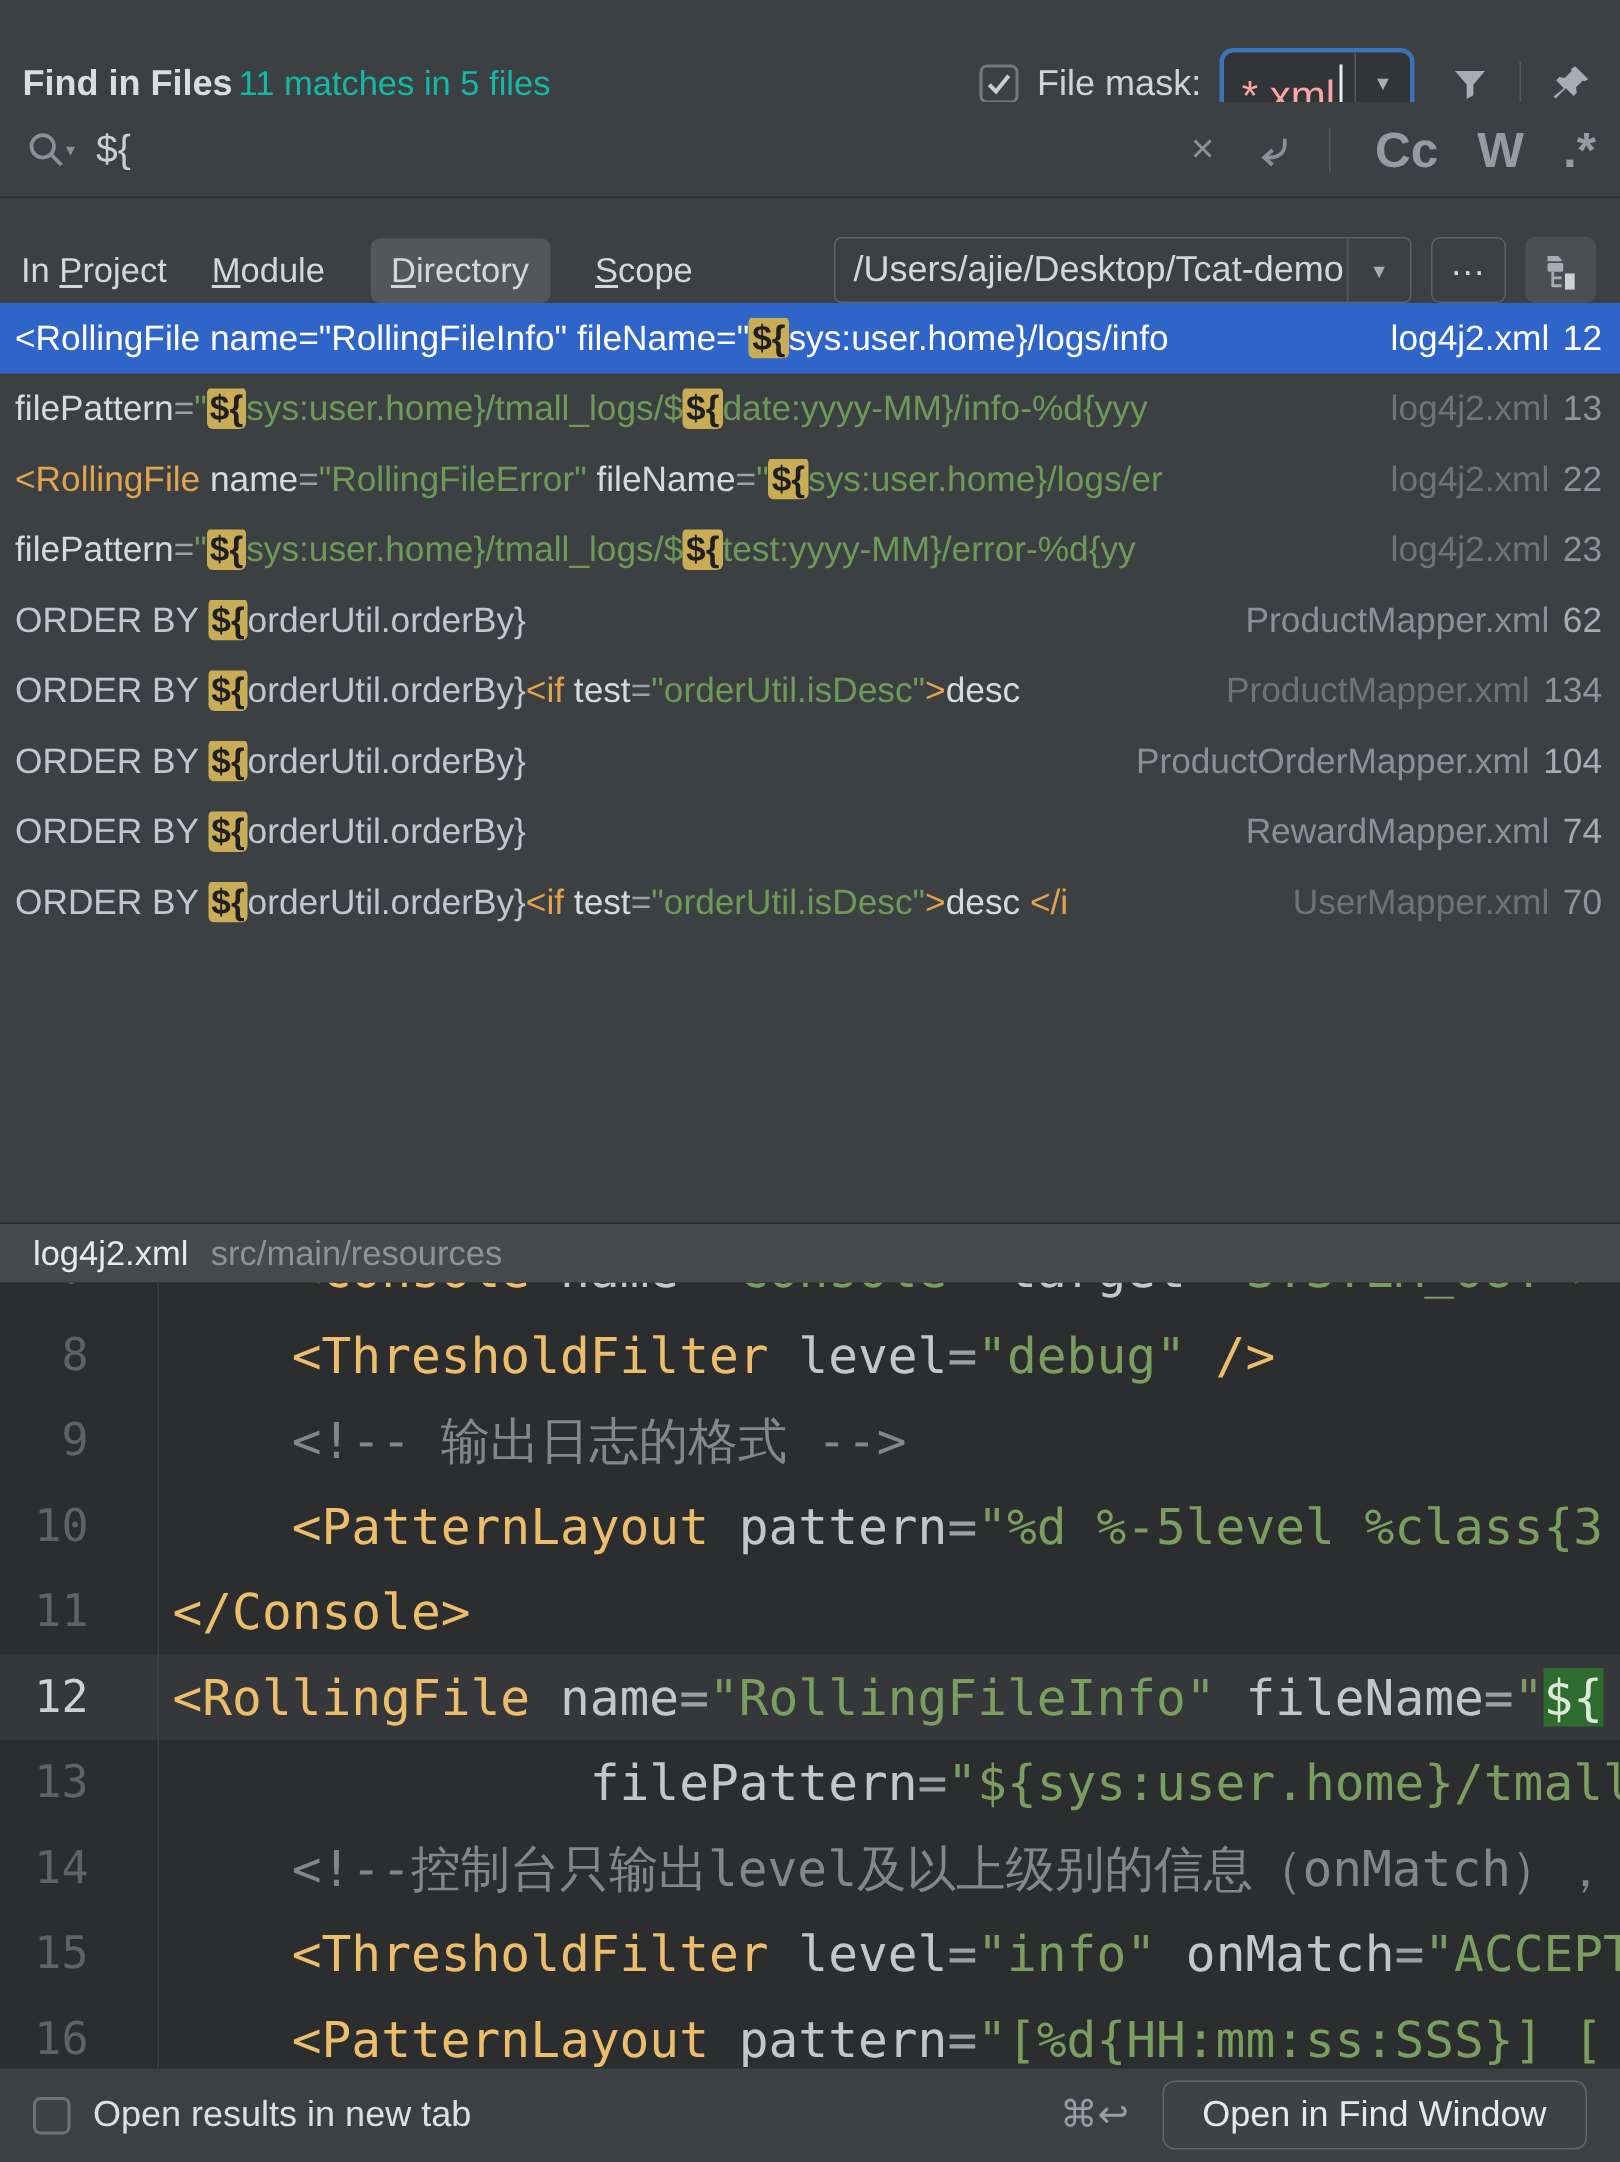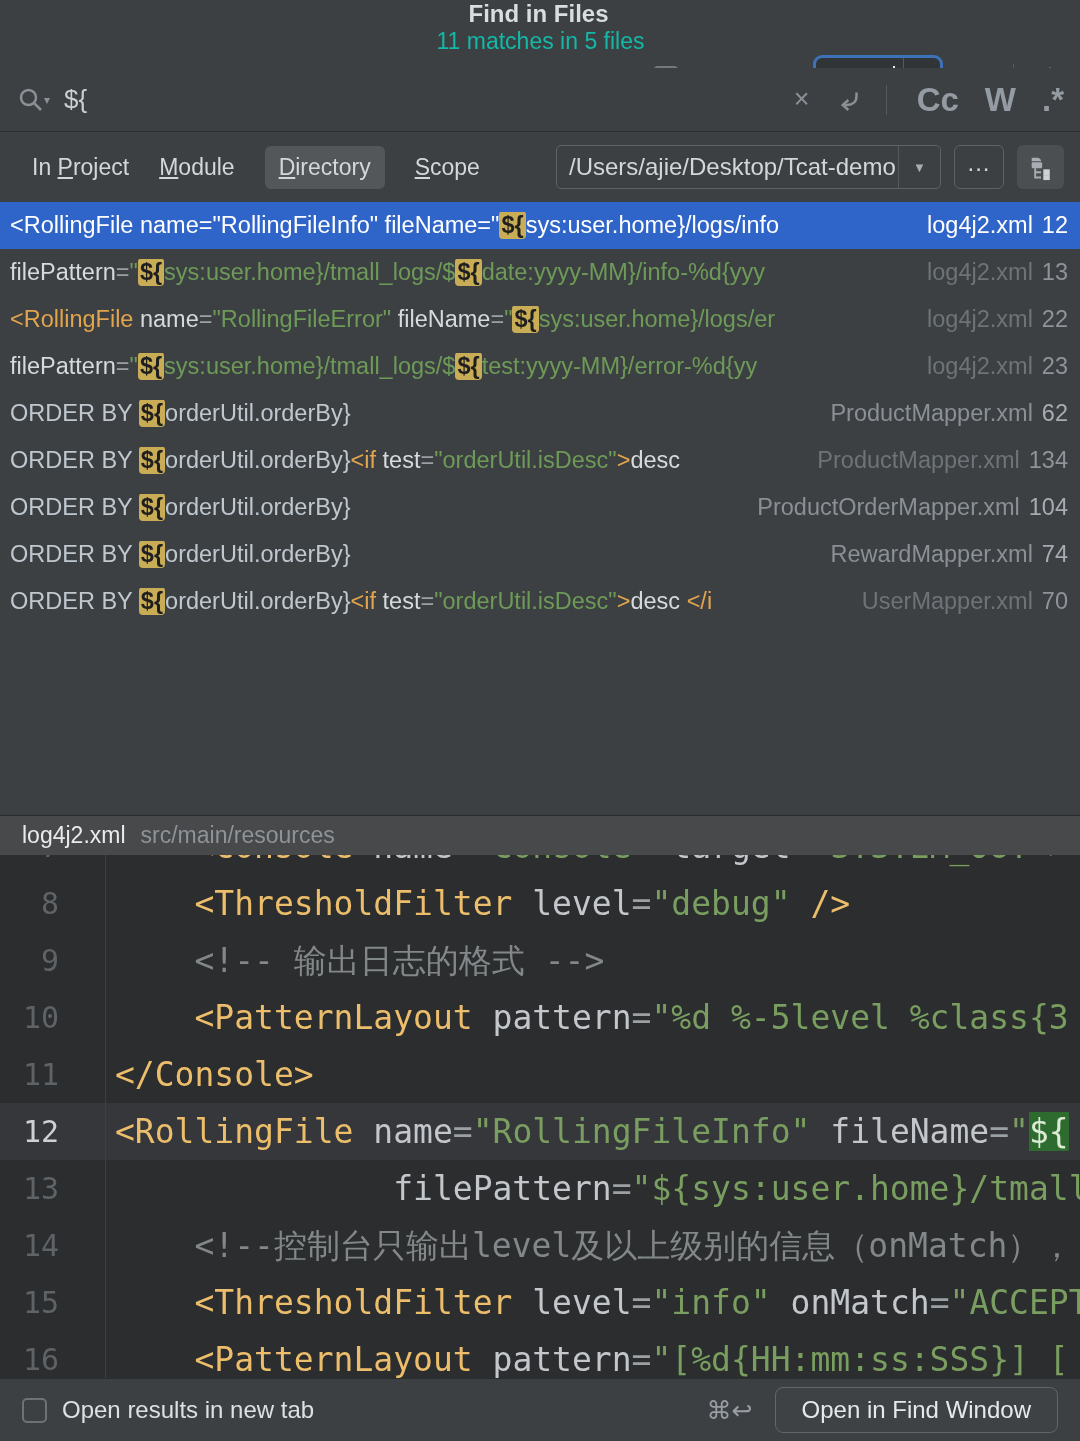--- a/index.html
+++ b/index.html
@@ -6,22 +6,22 @@
     --bar:#3C4043; --bar-line:#2D3033; --blue:#2F65C8;
     --chip-bg:#C9AD56; --chip-fg:#1F1F1F;
     --ed-bg:#2B2D2E; --ed-cur:#35373A;
   }
   *{margin:0;padding:0;box-sizing:border-box;}
   html,body{width:1080px;height:1441px;overflow:hidden;background:var(--bar);
     font-family:"Liberation Sans",sans-serif;}
   .band{position:absolute;left:0;right:0;}
 
   
-  .titlebar{top:0;height:80px;background:var(--bar);border-bottom:1px solid var(--bar-line);
-    display:flex;align-items:center;padding:0 18px 0 15px;flex-direction:column;}
+  .titlebar{top:16px;height:80px;background:var(--bar);border-bottom:1px solid var(--bar-line);
+    display:flex;align-items:center;padding:0 18px 0 15px;}
   .title{font-size:24px;font-weight:700;color:#DADDE0;}
   .summary{font-size:23px;color:#14b8a6;margin-left:4px;}
   .fm{margin-left:auto;display:flex;align-items:center;}
   .cb{width:26px;height:26px;border:2px solid #75797D;border-radius:5px;display:flex;
     align-items:center;justify-content:center;background:transparent;}
   .fm-label{font-size:24px;color:#D0D4D8;margin:0 12px 0 12px;}
   .focusring{border:3px solid #3D71B8;border-radius:9px;background:#323537;display:flex;
     align-items:stretch;height:47px;}
   .fm-val{font-size:28px;color:#fca5a5;display:flex;align-items:center;padding:16px 2px 0 12px;}
   .caret{width:2px;background:#E8EAED;margin:8px 8px 8px 1px;}
@@ -35,22 +35,22 @@
   .searchbar{top:68px;height:64px;background:var(--bar);border-bottom:1px solid var(--bar-line);
     display:flex;align-items:center;padding:0 16px;}
   .sdrop{color:#8A9096;font-size:12px;margin-left:-2px;}
   .query{font-size:26px;color:#CBCFD3;margin-left:14px;}
   .sr-icons{margin-left:auto;display:flex;align-items:center;}
   .sicon{color:#8A9096;font-size:27px;line-height:1;}
   .toggle{color:#949BA3;font-size:33px;font-weight:600;margin-left:26px;}
   .clear{margin-right:24px;}
 
   
-  .scopebar{top:132px;height:70px;background:var(--bar);display:flex;align-items:center;
-    padding:0 16px 0 32px;gap:25px;}
+  .scopebar{top:132px;height:70px;background:var(--bar);display:flex;align-items:flex-end;
+    padding:0 16px 0 14px;gap:25px;}
   .scope-item{font-size:23px;color:#D4D7DA;margin-right:30px;padding:8px 0;white-space:nowrap;}
   .scope-item.sel{background:#54575A;border-radius:6px;padding:8px 14px;}
   .scope-item .u{text-decoration:underline;}
   .scope-right{margin-left:auto;display:flex;align-items:center;}
   .dir-combo{width:385px;height:44px;border:1px solid #5E6266;border-radius:5px;display:flex;
     align-items:stretch;}
   .dir-val{flex:1;font-size:24px;color:#D3D6DA;display:flex;align-items:center;
     padding:0 12px;white-space:nowrap;overflow:hidden;}
   .dir-arrow{width:42px;border-left:1px solid #55585C;display:flex;align-items:center;
     justify-content:center;color:#A7ADB3;font-size:13px;}

